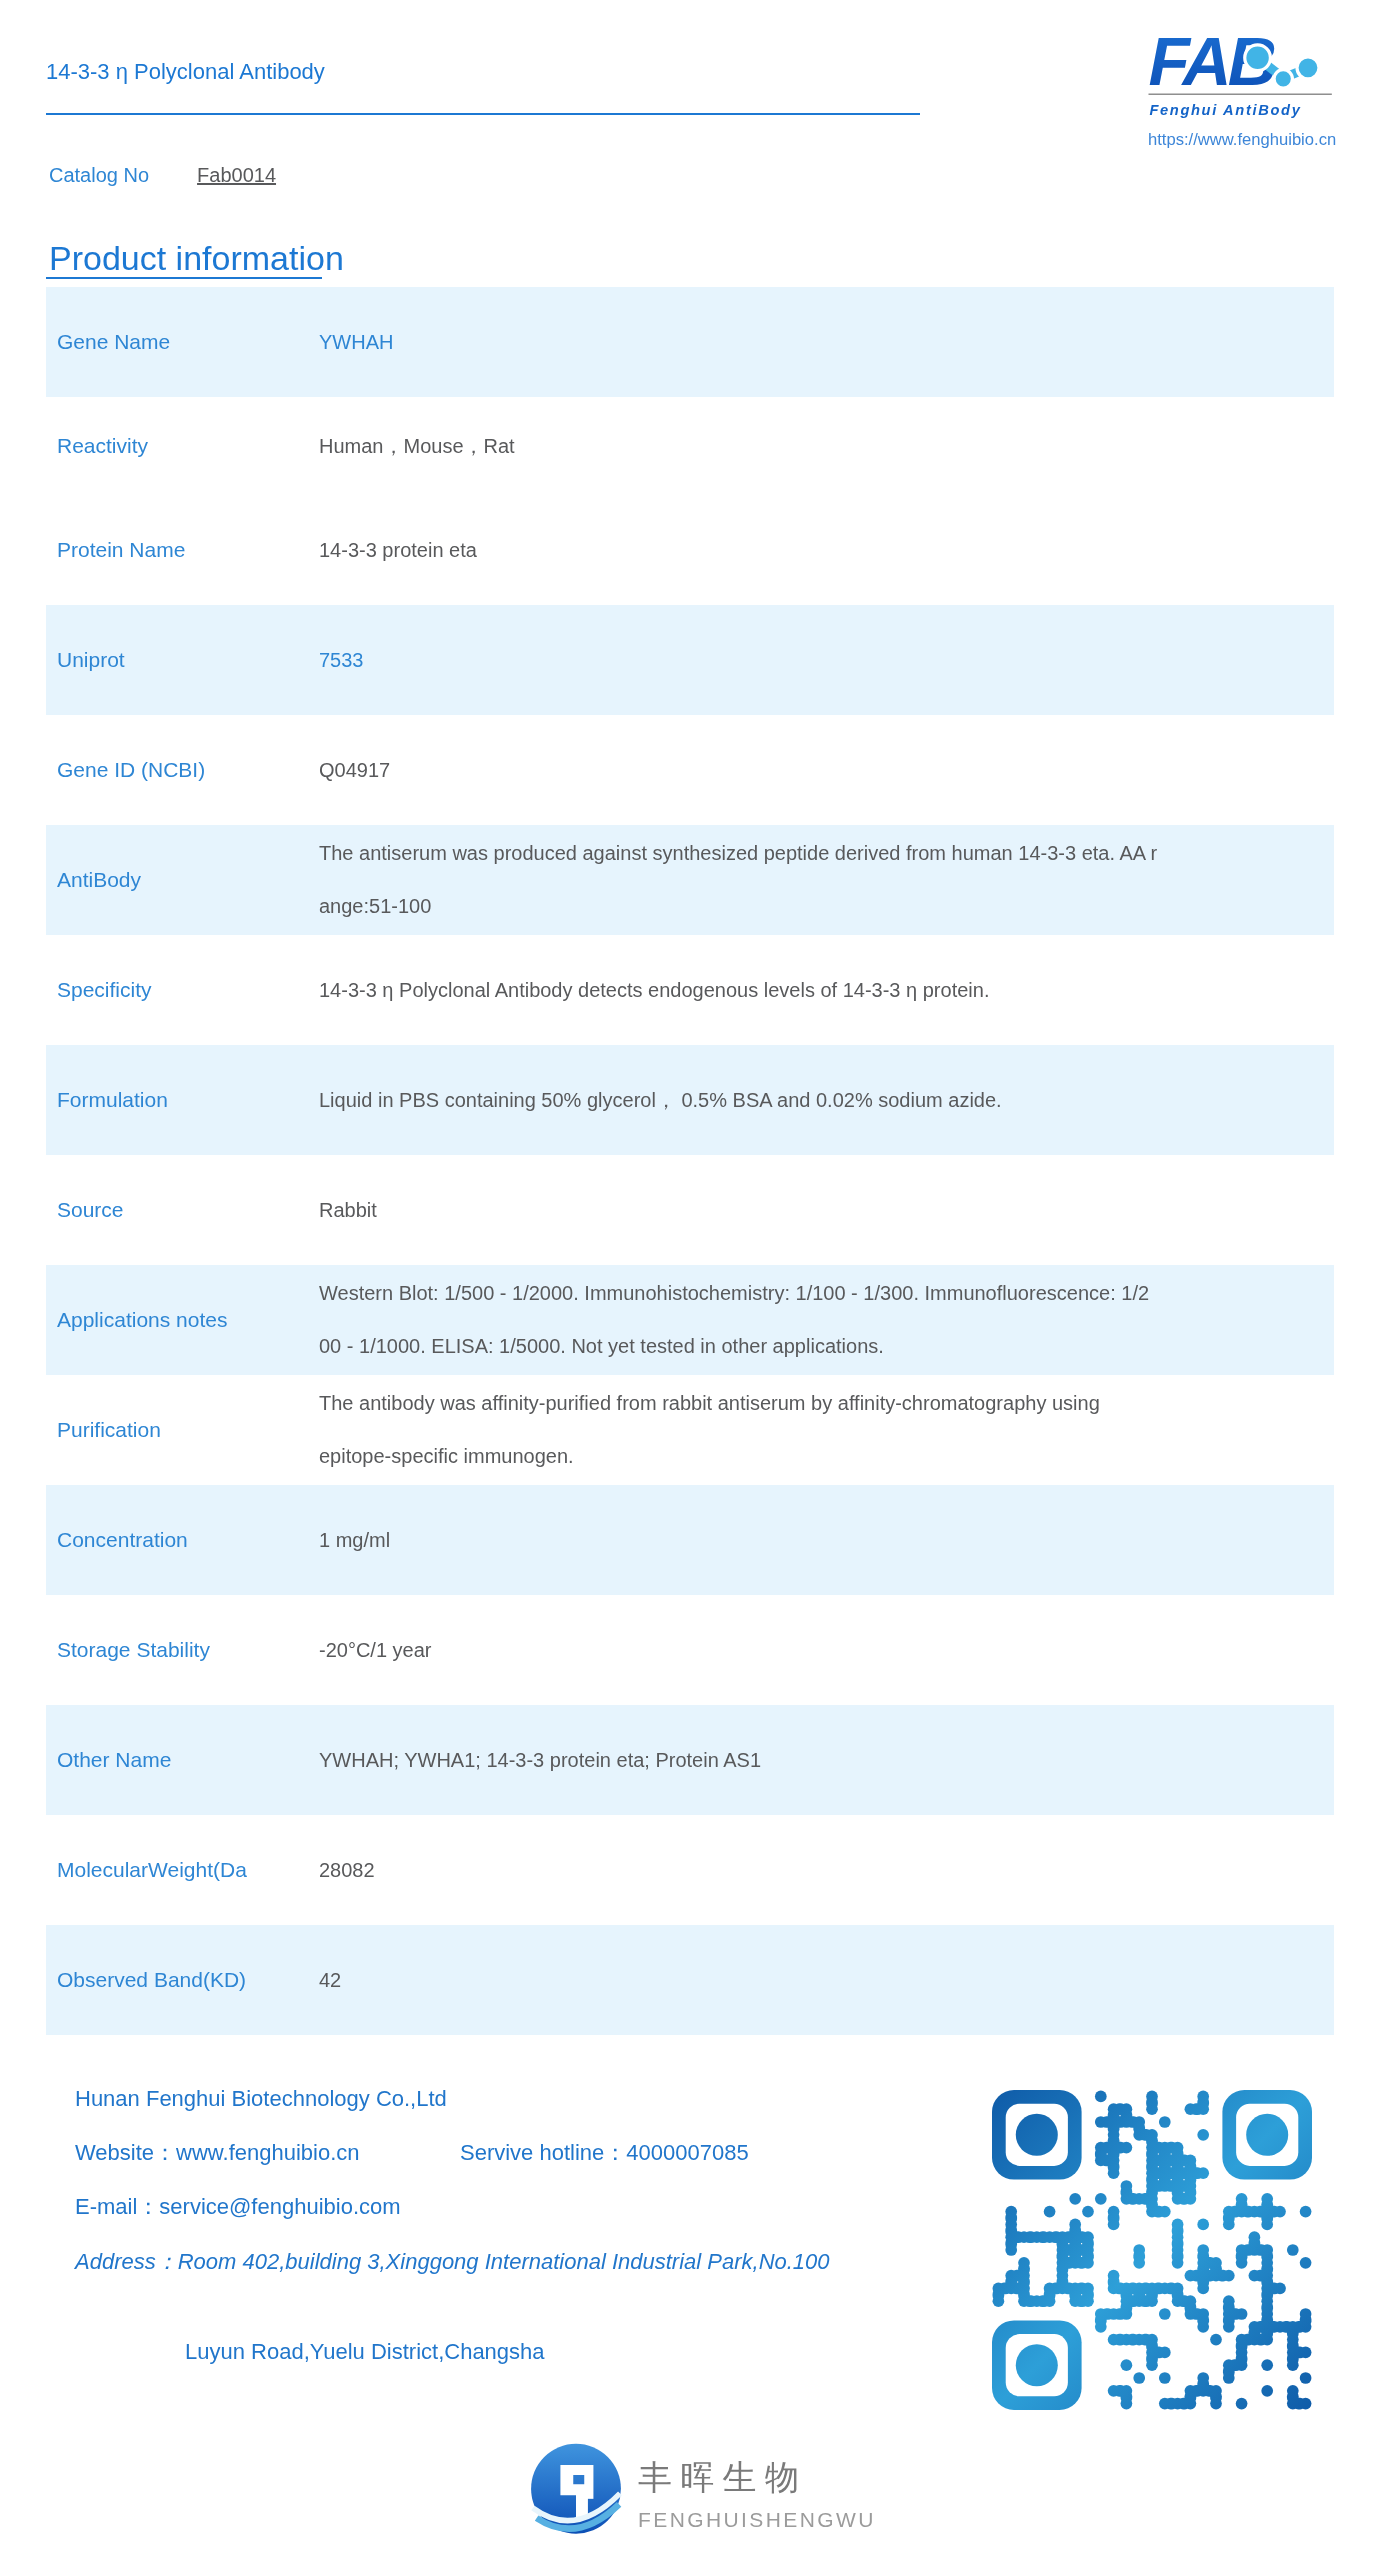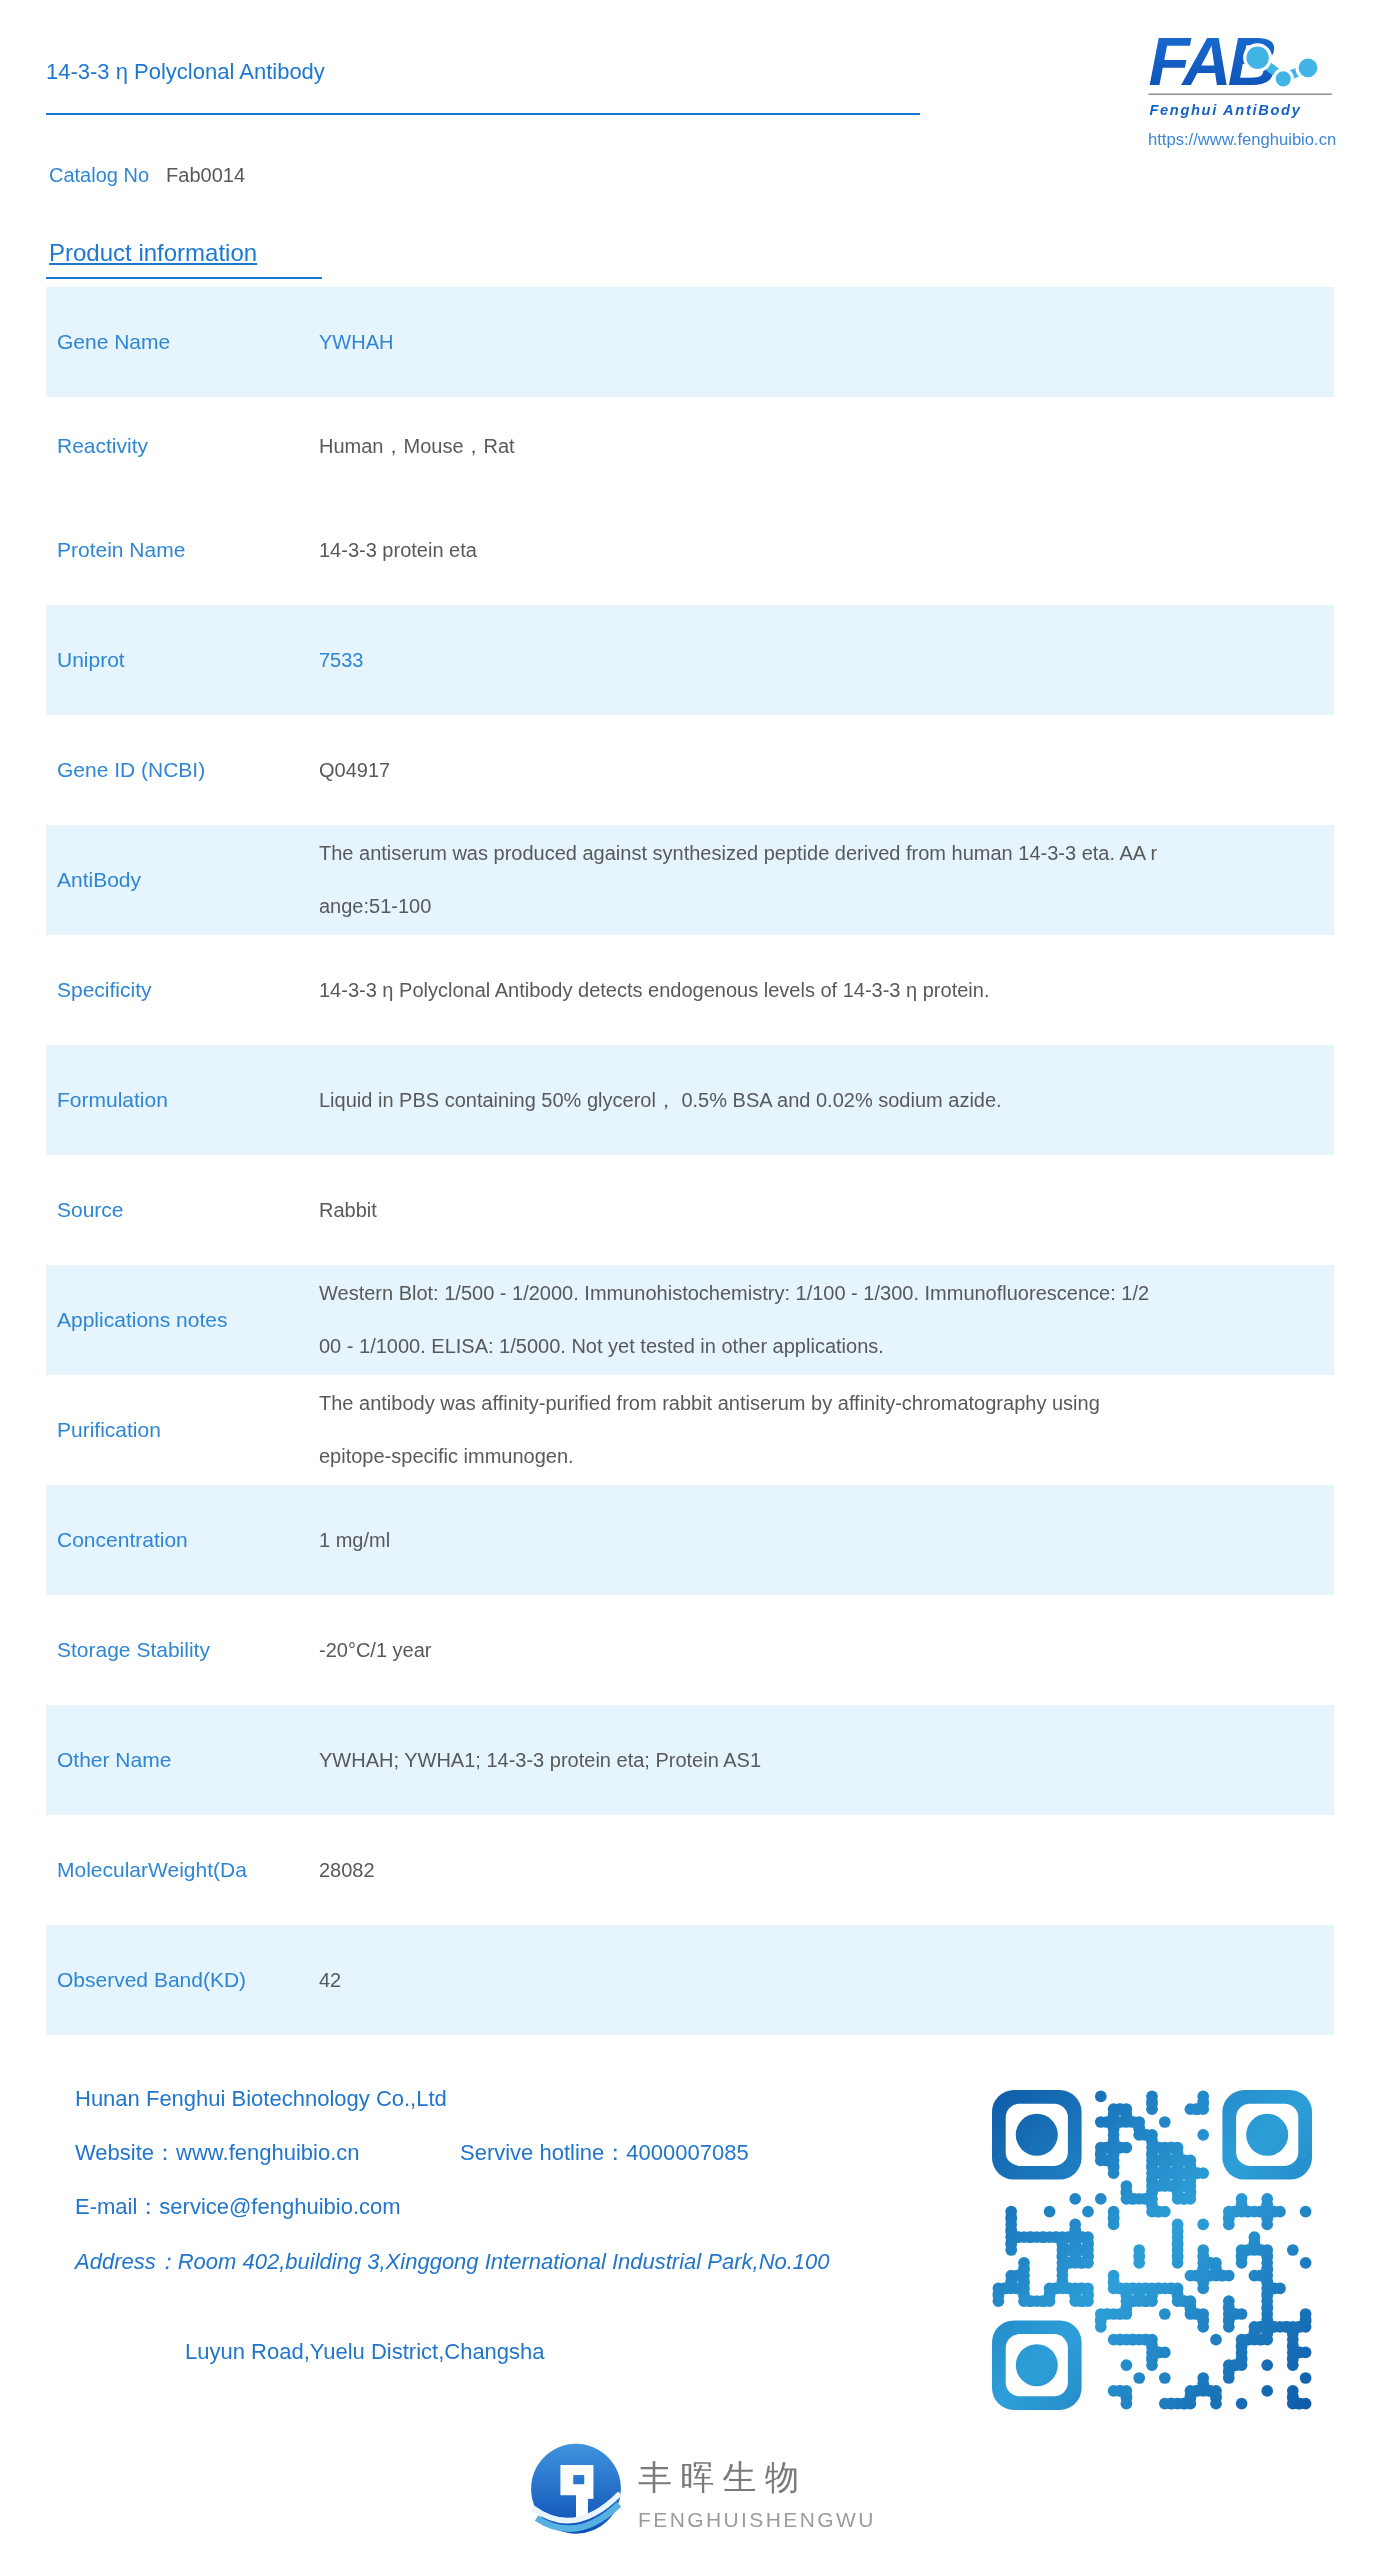--- a/index.html
+++ b/index.html
@@ -16,24 +16,24 @@
   body{font-family:"Liberation Sans", sans-serif;}
   .page{position:relative;width:1380px;height:2576px;background:#fff;overflow:hidden;}
 
   
   .title{position:absolute;left:46px;top:59px;font-size:22px;color:var(--accent-blue);font-weight:400;letter-spacing:0px;}
   .title-underline{position:absolute;left:46px;top:113px;width:874px;height:1.8px;background:var(--accent-blue);}
   .logo-wrap{position:absolute;left:1148px;top:33px;width:188px;text-align:left;}
   .logo-url{margin-top:5.5px;font-size:16.6px;color:#3d86d8;text-align:center;width:188px;}
   .catalog-line{position:absolute;left:49px;top:164px;font-size:20px;}
   .catalog-label{color:var(--label-blue);}
-  .catalog-value{color:var(--value-gray);margin-left:17px;}
+  .catalog-value{color:var(--value-gray);margin-left:48px;text-decoration:underline;}
 
   
-  .section-title{position:absolute;left:49px;top:239px;font-size:24px;color:var(--accent-blue);text-decoration:underline;}
+  .section-title{position:absolute;left:49px;top:239px;font-size:34px;color:var(--accent-blue);}
   .section-underline{position:absolute;left:46px;top:277px;width:276px;height:1.8px;background:var(--accent-blue);}
 
   
   .table{position:absolute;left:46px;top:287px;width:1288px;}
   .row{display:flex;align-items:center;height:110px;background:#fff;}
   .row.first{height:98px;}
   .row.alt{background:var(--row-highlight);}
   .row .label{width:273px;padding-left:11px;font-size:21px;color:var(--label-blue);flex:none;}
   .row .value{flex:1;padding-right:13px;font-size:20px;color:var(--value-gray);line-height:53px;white-space:pre-line;}
   .row .value.link{color:var(--label-blue);}

